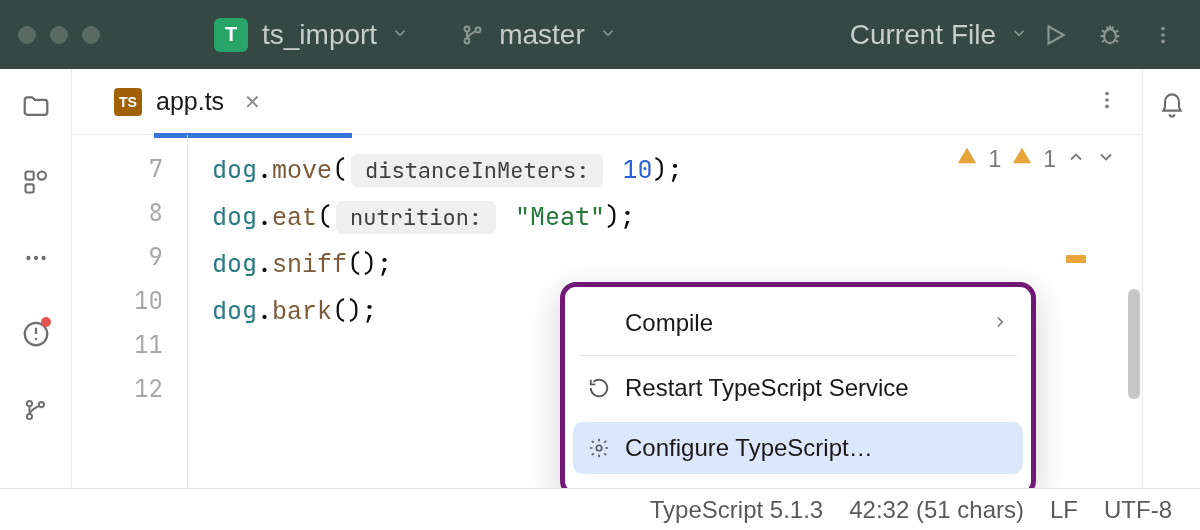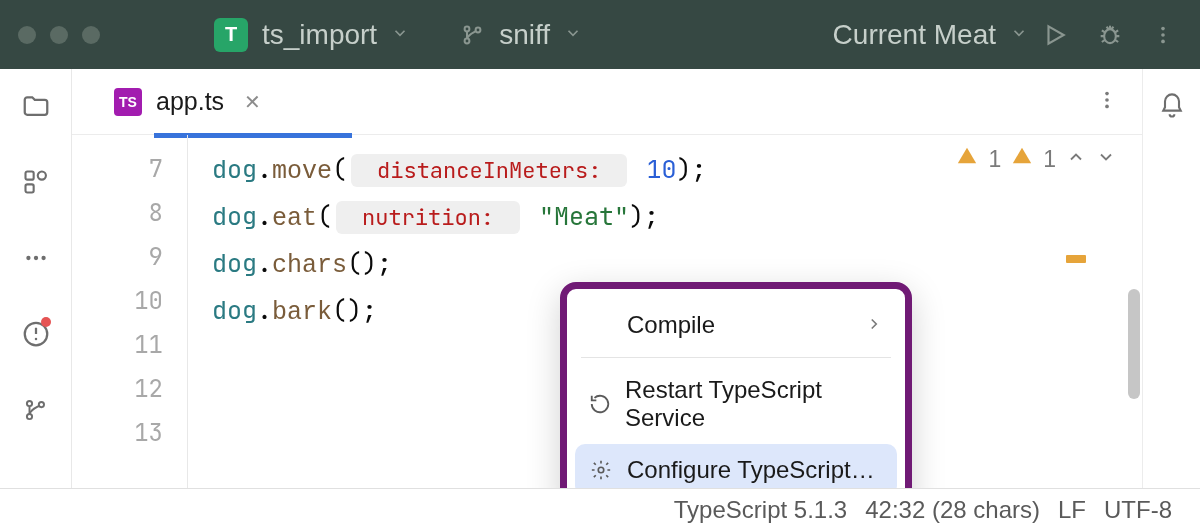--- a/index.html
+++ b/index.html
@@ -53,21 +53,21 @@
   border-bottom: 1px solid #ececec;
 }
 .tab {
   display: flex; align-items: center; gap: 14px;
   padding: 0 18px; height: 100%;
 }
 .tab-underline {
   position:absolute; left:82px; top:64px; width:198px; height:5px; background:#3873db;
 }
 .ts-badge {
-  width:28px; height:28px; background:#a21caf; border-radius:4px;
+  width:28px; height:28px; background:#a16207; border-radius:4px;
   display:flex; align-items:center; justify-content:center;
   color:#fff; font-size:14px; font-weight:700;
 }
 .tab-name { font-size: 25px; color: #1a1a1a; }
 .tab-close { color:#8c8c8c; font-size:20px; margin-left:6px; }
 .tab-spacer { flex:1; }
 .tab-kebab { color:#7a7a7a; margin-right:24px; }
 
 .editor-body { flex:1; display:flex; position: relative; }
 .gutter {
@@ -79,58 +79,58 @@
 .code {
   padding: 12px 0 0 24px; font-family: "JetBrains Mono", Menlo, Consolas, monospace;
   font-size: 25px; line-height: 44px; color:#0a0a0a;
 }
 .tok-var { color:#2a7a82; }
 .tok-method { color:#7a5c3a;font-family:Liberation Mono, monospace; }
 .tok-punct { color:#0a0a0a; }
 .tok-num { color:#2a5fd6; }
 .tok-str { color:#27763a; }
 .hint {
-  background:#efefef; color:#b91c1c; border-radius:6px;
-  padding: 2px 26px; font-size: 22px; margin: 0 4px;
+  background:#efefef; color:#404040; border-radius:6px;
+  padding: 2px 14px; font-size: 22px; margin: 0 4px;
 }
 
 .inspections {
   position:absolute; top: 10px; right: 26px; display:flex; align-items:center; gap: 10px;
   color:#7a7a7a; font-size:23px;
 }
 .warn-triangle { color:#e6a43a; }
 
 .right-rail {
   width: 58px; border-left: 1px solid #ececec;
   display:flex; flex-direction:column; align-items:center; padding-top:20px;
   color:#6e6e6e;
 }
 .marker-strip { position:absolute; right:60px; top:120px; width:16px; }
 .marker { width:20px; height:8px; background:#e6a43a; margin-bottom:40px; border-radius:1px; }
 
 .context-menu {
-  position:absolute; left:560px; top:282px; width:352px;
-  background:#fff; border:7px solid #701a75; border-radius:16px;
+  position:absolute; left:560px; top:282px; width:476px;
+  background:#fff; border:5px solid #701a75; border-radius:16px;
   box-shadow: 0 10px 34px rgba(0,0,0,0.18);
   padding: 10px 0;
 }
 .menu-item {
   display:flex; align-items:center; gap:14px;
   padding: 12px 22px; font-size:24px; color:#1a1a1a;
 }
-.menu-item.sel { background:#dde7fb; border-radius:10px; margin:0 8px; padding:12px 14px; }
+.menu-item.sel { background:#dde7fb; border-radius:10px; margin:8px 8px; padding:12px 14px; }
 .menu-sep { height:1px; background:#e4e4e4; margin: 6px 14px; }
 .menu-chevron { margin-left:auto; color:#7a7a7a; }
 .menu-icon { color:#5a5a5a; width:24px; display:inline-flex; justify-content:center; }
 
 .status-bar {
   position:absolute; bottom:0; left:0; right:0; height:42px;
   border-top:1px solid #e0e0e0; background:#fff;
   display:flex; align-items:center; justify-content:flex-end;
-  gap: 18px; padding-right: 28px; color:#5a5a5a; font-size:24px;
+  gap: 26px; padding-right: 28px; color:#5a5a5a; font-size:24px;
 }
 
 .scrollbar-thumb {
   position:absolute; right:2px; top:154px; width:12px; height:110px;
   background:#c6c6c6; border-radius:6px;
 }
 </style>
 </head>
 <body>
 
@@ -149,28 +149,28 @@
   </span>
   <span class="branch-icon toolbar-glyph">
     <svg width="24" height="24" viewBox="0 0 24 24" fill="none" stroke="currentColor" stroke-width="2">
         <circle cx="6" cy="6" r="2.4"></circle>
         <circle cx="6" cy="18" r="2.4"></circle>
         <circle cx="17" cy="7" r="2.4"></circle>
         <path d="M6 8.4v7.2"></path>
         <path d="M14.8 8.2C12 10 8 11 6 15.6"></path>
       </svg>
   </span>
-  <span class="tb-label">sniff</span>
+  <span class="tb-label">master</span>
   <span class="chev">
     <svg width="18" height="18" viewBox="0 0 24 24" fill="none" stroke="currentColor" stroke-width="2.2">
         <polyline points="6 9 12 15 18 9"></polyline>
       </svg>
   </span>
   <div class="tb-spacer"></div>
-  <span class="tb-label">Current Meat</span>
+  <span class="tb-label">Current File</span>
   <span class="chev">
     <svg width="18" height="18" viewBox="0 0 24 24" fill="none" stroke="currentColor" stroke-width="2.2">
         <polyline points="6 9 12 15 18 9"></polyline>
       </svg>
   </span>
   <div class="tb-icons">
     <span class="toolbar-glyph">
       <svg width="26" height="26" viewBox="0 0 24 24" fill="none" stroke="currentColor" stroke-width="2">
           <polygon points="6 4 20 12 6 20 6 4"></polygon>
         </svg>
@@ -253,26 +253,25 @@
     </div>
 
     <div class="editor-body">
       <div class="gutter" id="gutter">
           <div>7</div>
           <div>8</div>
           <div>9</div>
           <div>10</div>
           <div>11</div>
           <div>12</div>
-          <div>13</div>
         </div>
       <div class="code" id="code-area">
           <div><span class="tok-var">dog</span><span class="tok-punct">.</span><span class="tok-method">move</span><span class="tok-punct">(</span><span class="hint">distanceInMeters:</span> <span class="tok-num">10</span><span class="tok-punct">);</span></div>
           <div><span class="tok-var">dog</span><span class="tok-punct">.</span><span class="tok-method">eat</span><span class="tok-punct">(</span><span class="hint">nutrition:</span> <span class="tok-str">"Meat"</span><span class="tok-punct">);</span></div>
-          <div><span class="tok-var">dog</span><span class="tok-punct">.</span><span class="tok-method">chars</span><span class="tok-punct">();</span></div>
+          <div><span class="tok-var">dog</span><span class="tok-punct">.</span><span class="tok-method">sniff</span><span class="tok-punct">();</span></div>
           <div><span class="tok-var">dog</span><span class="tok-punct">.</span><span class="tok-method">bark</span><span class="tok-punct">();</span></div>
         </div>
 
       <div class="inspections">
         <span class="warn-triangle">
           <svg width="22" height="22" viewBox="0 0 24 24" fill="currentColor">
               <path d="M12 3 2 20h20L12 3z"></path>
             </svg>
         </span>
         <span>1</span>
@@ -337,16 +336,16 @@
           <circle cx="12" cy="12" r="3"></circle>
           <path d="M12 2v3M12 19v3M4.2 4.2l2.1 2.1M17.7 17.7l2.1 2.1M2 12h3M19 12h3M4.2 19.8l2.1-2.1M17.7 6.3l2.1-2.1"></path>
         </svg>
     </span>
     <span>Configure TypeScript…</span>
   </div>
 </div>
 
 <div class="status-bar">
   <span>TypeScript 5.1.3</span>
-  <span>42:32 (28 chars)</span>
+  <span>42:32 (51 chars)</span>
   <span>LF</span>
   <span>UTF-8</span>
 </div>
 
 </body></html>

